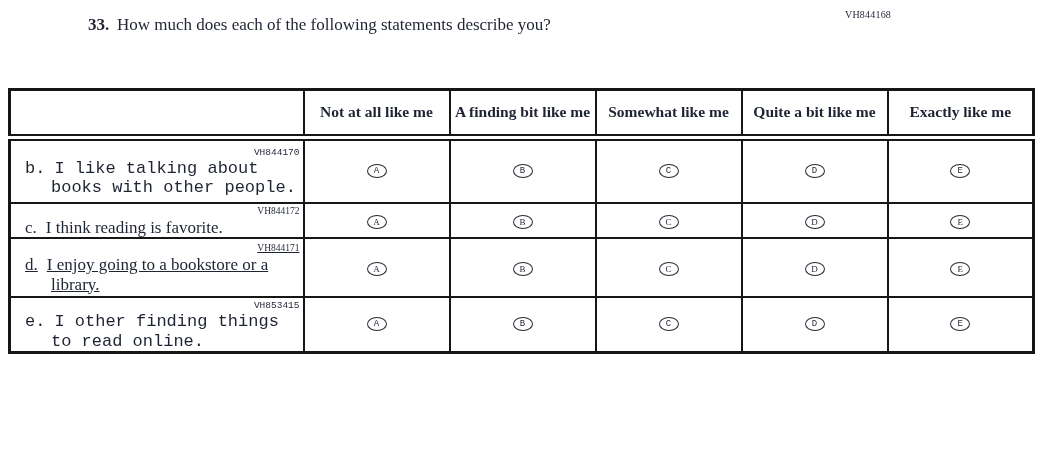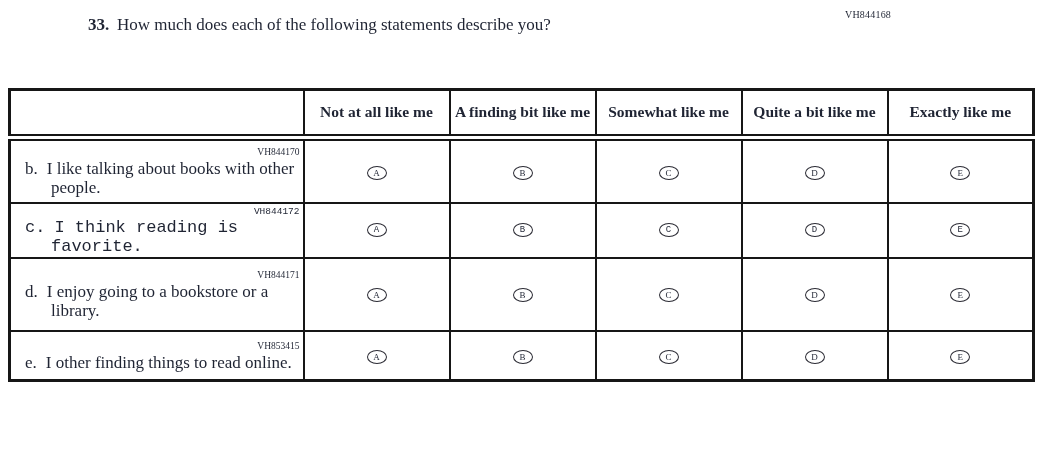--- a/index.html
+++ b/index.html
@@ -50,24 +50,24 @@
   table.grid thead th {
     border-bottom: 7px double #161616;
     font-size: 15.5px;
     font-weight: bold;
     text-align: center;
     line-height: 1.18;
     padding: 2px 3px;
     height: 48px;
   }
   tr.row-a { height: 61px; }
-  tr.row-b { height: 65px; }
-  tr.row-c { height: 49px; font-family: Liberation Mono, monospace; }
-  tr.row-d { height: 73px; }
-  tr.row-e { height: 50px; }
+  tr.row-b { height: 65px; font-family: Liberation Mono, monospace; }
+  tr.row-c { height: 35px; }
+  tr.row-d { height: 59px; text-decoration: underline; }
+  tr.row-e { height: 50px; font-family: Liberation Mono, monospace; }
 
   td.stmt { vertical-align: top; }
   .row-code {
     text-align: right;
     font-size: 9.5px;
     line-height: 11px;
     padding: 2px 3px 0 0;
     color: #1f2433;
   }
   .stmt-text {

